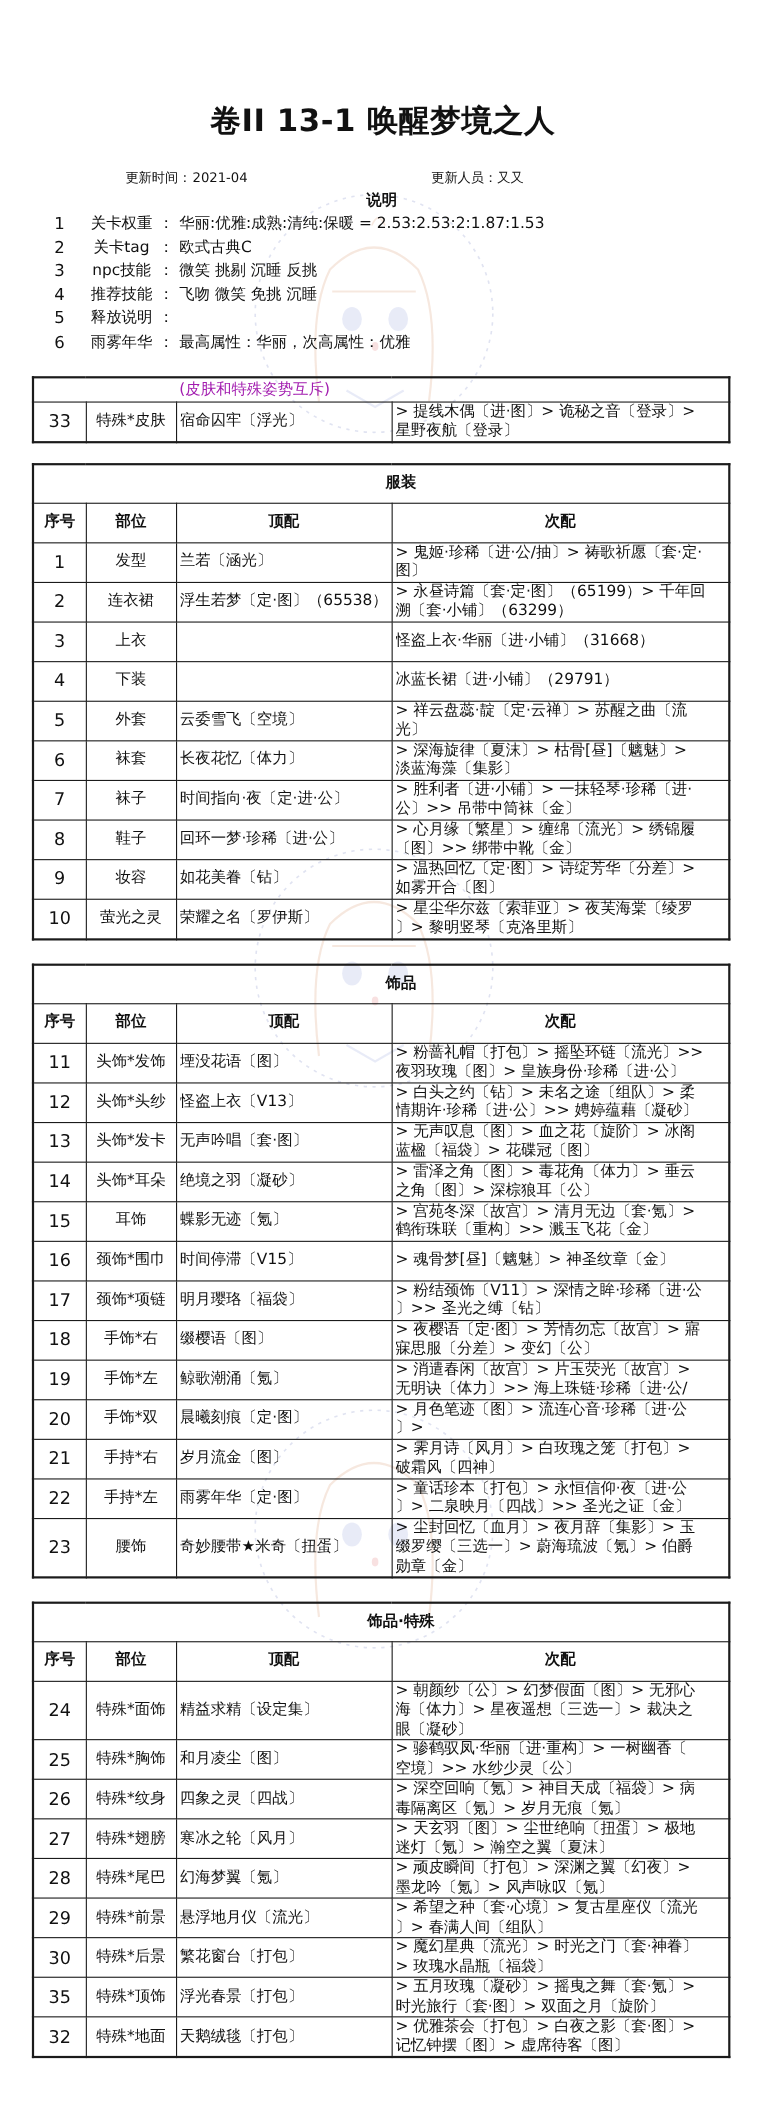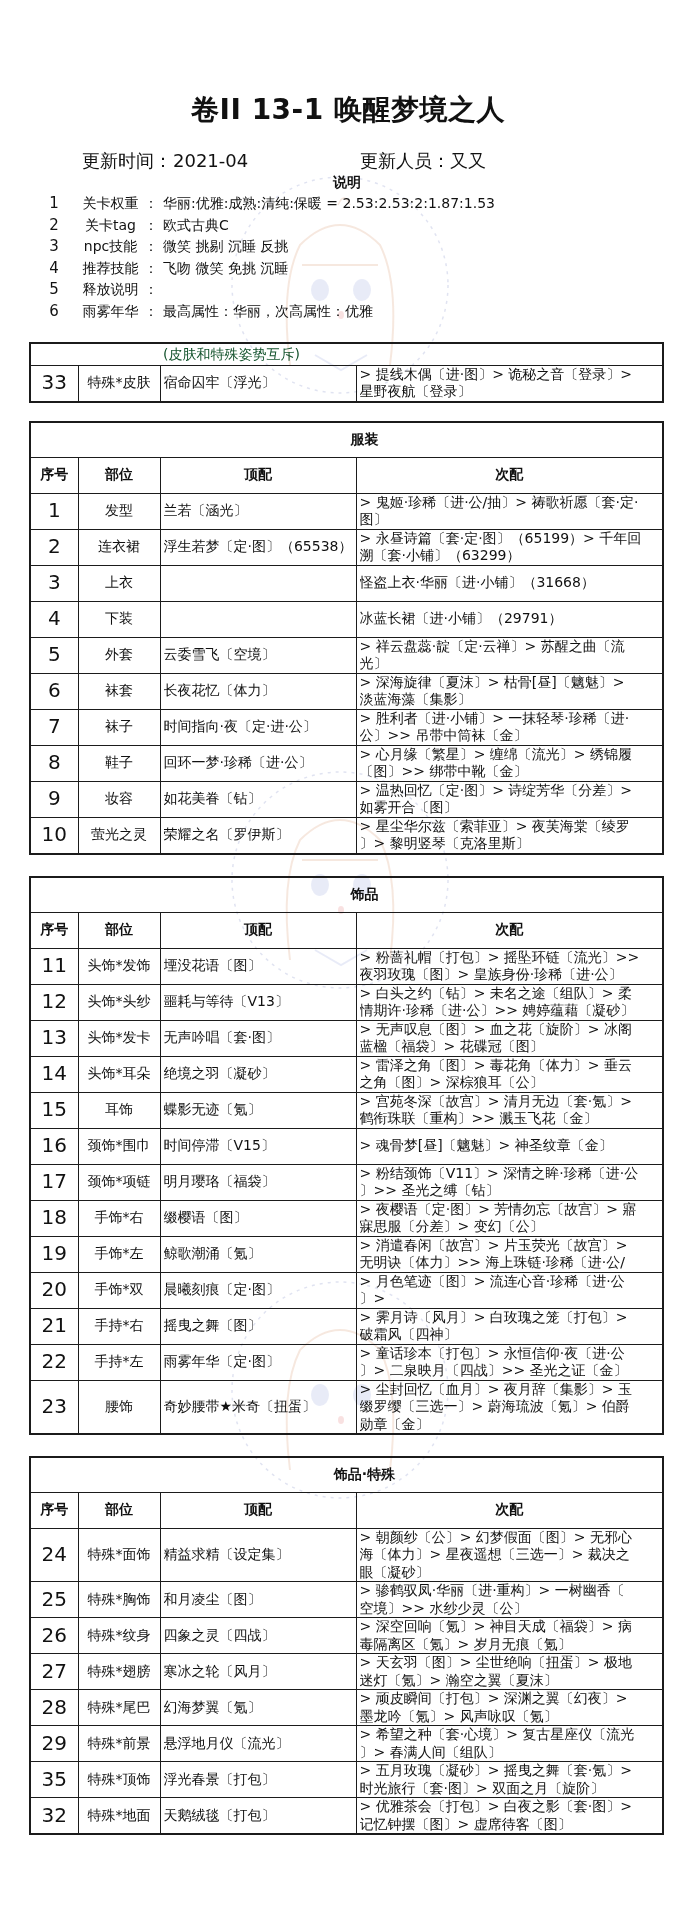--- a/index.html
+++ b/index.html
@@ -6,21 +6,21 @@
     body {
       width: 690px; height: 1926px; position: relative; overflow: hidden;
       font-family: "DejaVu Sans", "Liberation Sans", sans-serif;
       color: #111111;
     }
     .wm { position: absolute; width: 240px; height: 240px; z-index: 0; opacity: 0.55; pointer-events: none; }
     .doc-title {
       position: absolute; top: 93px; left: 0; width: 696px; text-align: center;
       font-size: 28px; line-height: 34px; font-weight: bold; letter-spacing: 0.5px; z-index: 1;
     }
-    .meta { position: absolute; top: 152px; font-size: 18px; line-height: 18px; z-index: 1; white-space: nowrap; }
+    .meta { position: absolute; top: 152px; font-size: 12px; line-height: 18px; z-index: 1; white-space: nowrap; margin-left: 32px; }
     .meta .val { margin-left: 1px; }
     .notes-heading {
       position: absolute; top: 173px; left: 0; width: 694px; text-align: center;
       font-size: 14px; line-height: 18px; font-weight: bold; z-index: 1;
     }
     .notes { position: absolute; top: 194px; left: 0; width: 690px; z-index: 1; }
     .note-line { position: relative; height: 21.6px; font-size: 14px; line-height: 18px; white-space: nowrap; }
     .note-line .n { position: absolute; left: 44px; width: 20px; text-align: center; font-size: 15px; }
     .note-line .lbl { position: absolute; left: 80px; width: 61px; text-align: center; }
     .note-line .sep { position: absolute; left: 143px; width: 16px; text-align: center; }
@@ -30,26 +30,26 @@
       position: absolute; left: 29px; width: 633px; z-index: 1;
       border-collapse: collapse; table-layout: fixed;
       border: 2.5px solid #1b1b1b; font-size: 14px; background: transparent;
     }
     table.sheet td, table.sheet th {
       border: 1.5px solid #1b1b1b; padding: 0 3px; height: 36px;
       line-height: 17.5px; vertical-align: middle; box-sizing: border-box;
     }
     table.sheet th { font-weight: bold; text-align: center; }
     table.sheet .c { overflow: hidden; white-space: pre; }
-    td.no { text-align: center; font-size: 20px; }
+    td.no { text-align: center; font-size: 16px; }
     td.part { text-align: center; padding: 0 1px; }
     td.part .c { white-space: nowrap; }
     td.top { text-align: left; margin-left: 16px; }
     td.sec { text-align: left; }
-    tr.note-row td { height: 22px; padding: 0 0 0 132px; color: #14532d; line-height: 18px; margin-top: 44px; }
+    tr.note-row td { height: 22px; padding: 0 0 0 132px; color: #a21caf; line-height: 18px; margin-top: 44px; }
     tr.title-row th { height: 35px; padding-left: 39px; }
   </style>
 </head>
 <body>
 
 <svg class="wm" style="left:220px; top:165px;" viewBox="0 0 240 240">
   <circle cx="120" cy="120" r="108" fill="none" stroke="#c8cde6" stroke-width="1.5" stroke-dasharray="3 5"></circle>
   <path d="M70 200 Q60 120 80 80 Q120 40 160 80 Q180 120 170 200" fill="none" stroke="#f0d6c6" stroke-width="2"></path>
   <path d="M82 100 L158 100" stroke="#f0d6c6" stroke-width="2"></path>
   <ellipse cx="100" cy="125" rx="9" ry="11" fill="#d7dcf2"></ellipse>
@@ -377,21 +377,21 @@
       </tr>
 
       <tr>
         <td class="no">
           <div class="c">12</div>
         </td>
         <td class="part">
           <div class="c">头饰*头纱</div>
         </td>
         <td class="top">
-          <div class="c">噩耗与等待〔V13〕</div>
+          <div class="c">怪盗上衣〔V13〕</div>
         </td>
         <td class="sec">
           <div class="c">&gt; 白头之约〔钻〕&gt; 未名之途〔组队〕&gt; 柔
 情期许·珍稀〔进·公〕&gt;&gt; 娉婷蕴藉〔凝砂〕</div>
         </td>
       </tr>
 
       <tr>
         <td class="no">
           <div class="c">13</div>
@@ -520,21 +520,21 @@
       </tr>
 
       <tr>
         <td class="no">
           <div class="c">21</div>
         </td>
         <td class="part">
           <div class="c">手持*右</div>
         </td>
         <td class="top">
-          <div class="c">摇曳之舞〔图〕</div>
+          <div class="c">岁月流金〔图〕</div>
         </td>
         <td class="sec">
           <div class="c">&gt; 霁月诗〔风月〕&gt; 白玫瑰之笼〔打包〕&gt;
 破霜风〔四神〕</div>
         </td>
       </tr>
 
       <tr>
         <td class="no">
           <div class="c">22</div>
@@ -679,20 +679,35 @@
         </td>
         <td class="top">
           <div class="c">悬浮地月仪〔流光〕</div>
         </td>
         <td class="sec">
           <div class="c">&gt; 希望之种〔套·心境〕&gt; 复古星座仪〔流光
 〕&gt; 春满人间〔组队〕</div>
         </td>
       </tr>
 
+      <tr>
+        <td class="no">
+          <div class="c">30</div>
+        </td>
+        <td class="part">
+          <div class="c">特殊*后景</div>
+        </td>
+        <td class="top">
+          <div class="c">繁花窗台〔打包〕</div>
+        </td>
+        <td class="sec">
+          <div class="c">&gt; 魔幻星典〔流光〕&gt; 时光之门〔套·神眷〕
+&gt; 玫瑰水晶瓶〔福袋〕</div>
+        </td>
+      </tr>
 
       <tr>
         <td class="no">
           <div class="c">35</div>
         </td>
         <td class="part">
           <div class="c">特殊*顶饰</div>
         </td>
         <td class="top">
           <div class="c">浮光春景〔打包〕</div>

